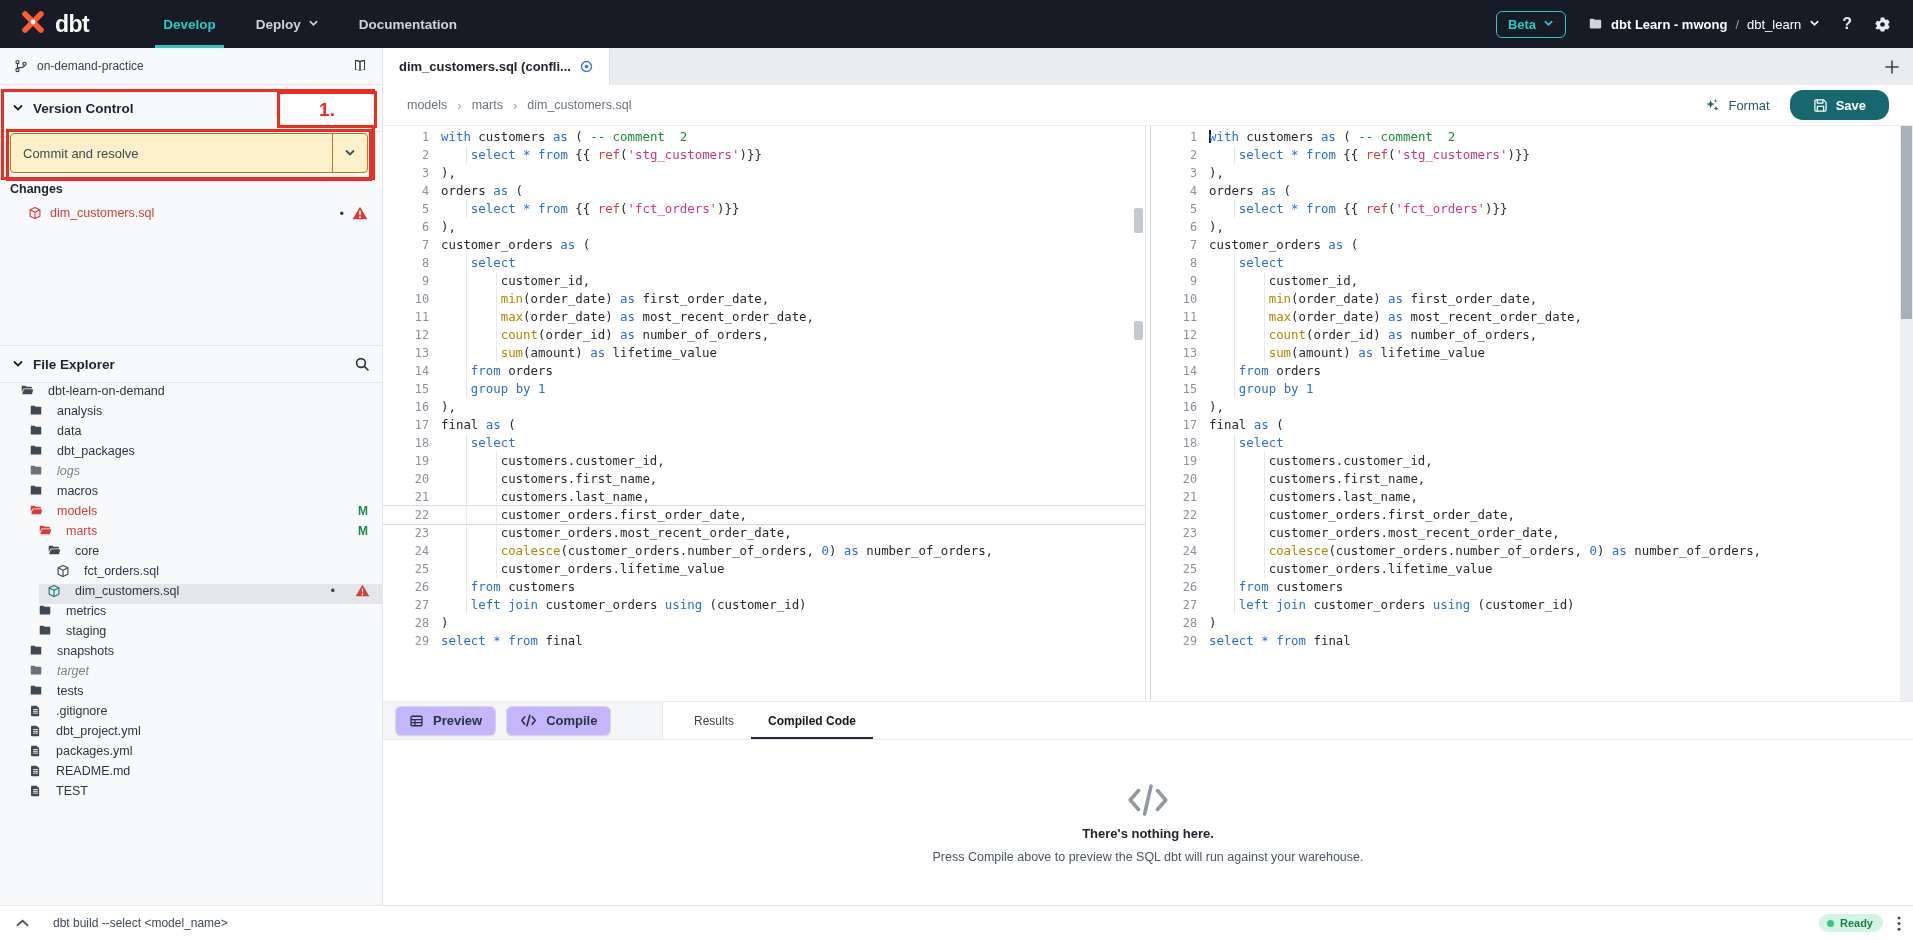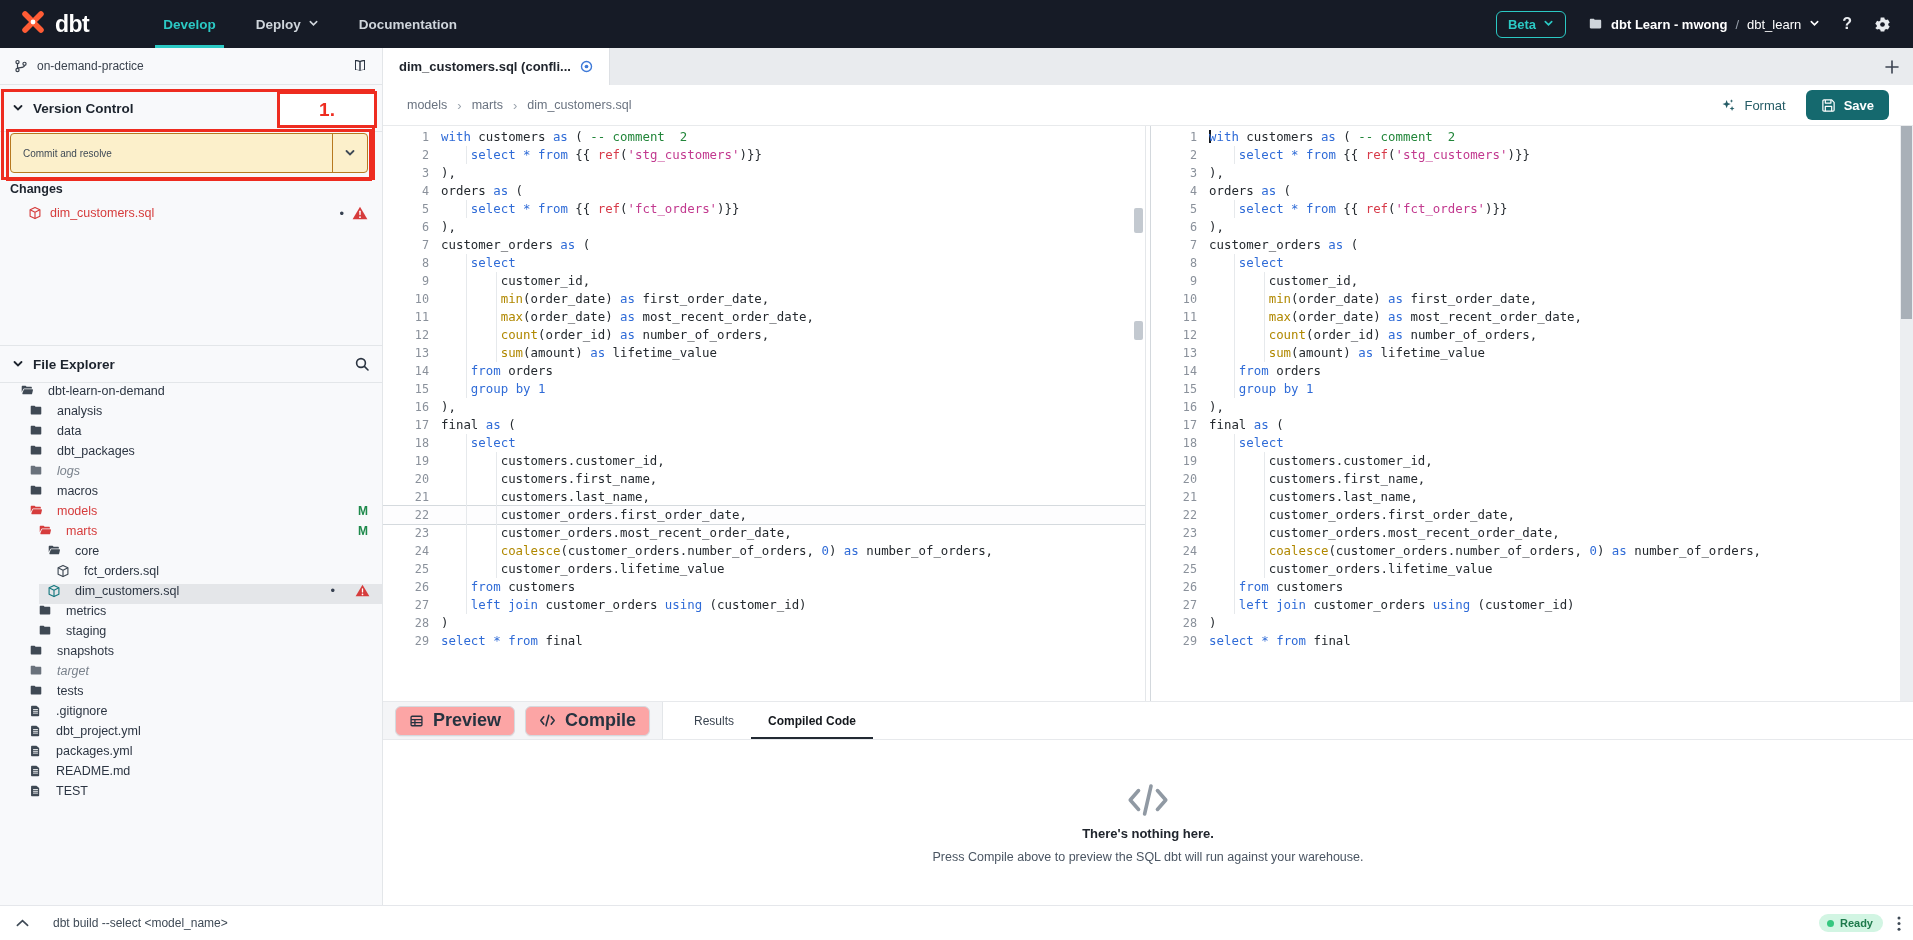--- a/index.html
+++ b/index.html
@@ -23,21 +23,21 @@
 
   
   .workspace{position:absolute;top:48px;left:0;right:0;bottom:34px;display:flex;}
 
   
   .sidebar{position:relative;width:382px;flex:none;background:#f8f9fb;border-right:1px solid #e3e6e9;}
   .branch-row{height:36px;display:flex;align-items:center;gap:9px;padding:0 14px;border-bottom:1px solid #e3e6e9;font-size:12px;color:#3b434e;}
   .branch-row .bname{flex:1;}
   .vc-header{height:46px;display:flex;align-items:center;gap:9px;padding:0 12px;font-size:13.5px;font-weight:700;color:#1d242e;border-bottom:1px solid #e3e6e9;}
   .commit-btn{position:absolute;left:10px;top:85px;width:356px;height:38px;background:#fcf0cb;border:1px solid #b7791f;border-radius:4px;display:flex;align-items:stretch;cursor:pointer;}
-  .commit-label{flex:1;display:flex;align-items:center;padding-left:12px;font-size:10px;color:#3f4a56;}
+  .commit-label{flex:1;display:flex;align-items:center;padding-left:12px;font-size:13px;color:#3f4a56;}
   .commit-caret{width:34px;display:flex;align-items:center;justify-content:center;border-left:1px solid #b7791f;color:#3f4a56;}
   
   .anno-a{position:absolute;left:1px;top:41px;width:368px;height:85px;border:3px solid #ee2c20;pointer-events:none;z-index:5;}
   .anno-b{position:absolute;left:6px;top:81px;width:360px;height:46px;border:3px solid #ee2c20;pointer-events:none;z-index:5;}
   .anno-label{position:absolute;left:277px;top:43px;width:94px;height:31px;background:#fff;border:3px solid #ee2c20;color:#ee2c20;font-size:19px;font-weight:700;display:flex;align-items:center;justify-content:center;z-index:6;pointer-events:none;}
   .changes-title{position:absolute;left:10px;top:134px;font-size:12.5px;font-weight:700;color:#1d242e;}
   .change-item{position:absolute;left:0;right:0;top:154px;height:22px;display:flex;align-items:center;gap:8px;padding:0 14px 0 28px;color:#d63c3c;font-size:12.5px;cursor:pointer;}
   .change-item .ci-name{flex:1;}
   .t-dot{color:#374151;font-size:13px;line-height:1;}
   
@@ -55,41 +55,41 @@
   
   .main{flex:1;position:relative;display:flex;flex-direction:column;background:#fff;min-width:0;}
   .tabbar{height:37px;background:#e9ebee;display:flex;flex:none;}
   .tab{background:#fff;display:flex;align-items:center;gap:9px;padding:0 16px;font-size:13px;font-weight:600;color:#20252d;border-right:1px solid #dde0e4;cursor:pointer;}
   .newtab{margin-left:auto;align-self:center;margin-right:14px;display:flex;cursor:pointer;}
   .toolbar{height:40px;flex:none;display:flex;align-items:center;padding:0 24px;border-bottom:1px solid #e8eaec;}
   .crumbs{display:flex;align-items:center;gap:10px;font-size:12.5px;color:#6a7380;}
   .crumb-sep{color:#9aa3ad;font-size:13px;}
   .toolbar-right{margin-left:auto;display:flex;align-items:center;gap:20px;}
   .format-btn{display:flex;align-items:center;gap:8px;color:#255c66;font-size:13px;font-weight:400;cursor:pointer;}
-  .save-btn{display:flex;align-items:center;gap:8px;background:#15696e;color:#fff;height:30px;padding:0 15px;border-radius:6px;font-size:13px;font-weight:600;cursor:pointer;}
+  .save-btn{display:flex;align-items:center;gap:8px;background:#15696e;color:#fff;height:30px;padding:0 23px;border-radius:13px;font-size:13px;font-weight:600;cursor:pointer;}
 
   .editors{height:575px;flex:none;display:flex;position:relative;overflow:hidden;}
   .pane{position:relative;padding-top:2px;overflow:hidden;}
   .pane-left{width:762px;flex:none;border-right:1px solid #e4e7ea;}
   .pane-right{flex:1;border-left:1px solid #d3d8dd;margin-left:4px;}
   .code-row{display:flex;height:18px;line-height:18px;font-family:"DejaVu Sans Mono",monospace;font-size:12.4px;white-space:pre;}
   .code-row.active{box-shadow:0 -1px 0 #d5dade,0 1px 0 #d5dade;background:#fdfdfe;}
   .gutter-num{width:46px;flex:none;text-align:right;padding-right:12px;color:#8a919b;font-size:11.8px;}
   .code-text{position:relative;flex:1;color:#24292e;}
   .guide{position:absolute;top:0;bottom:0;border-left:1px solid #e6e9ec;}
   .cursor{display:inline-block;width:1.5px;height:13px;background:#14181d;vertical-align:-2px;margin-right:-1.5px;}
   .tk-k{color:#2f6bd7;} .tk-f{color:#b08800;} .tk-s{color:#c2398f;} .tk-r{color:#d73a49;} .tk-c{color:#22863a;} .tk-n{color:#2f6bd7;}
   .scrollmark{position:absolute;right:2px;width:9px;background:#c3c9d0;border-radius:2px;}
   .sm1{top:82px;height:25px;} .sm2{top:195px;height:19px;}
   .v-scrollbar{position:absolute;right:0;top:0;bottom:0;width:13px;background:#eceef1;}
   .v-thumb{position:absolute;top:0;right:1px;width:11px;height:193px;background:#a9b0b8;}
 
   .strip{height:37px;flex:none;display:flex;align-items:stretch;border-top:1px solid #e7e9ec;border-bottom:1px solid #e7e9ec;background:#fff;}
   .strip-left{width:255px;flex:none;background:#f4f5f7;border-right:1px solid #e3e6e9;display:flex;align-items:center;gap:10px;padding:0 12px;}
-  .strip-btn{display:flex;align-items:center;gap:9px;height:28px;background:#fca5a5;border:1px solid #d5d9de;border-radius:6px;padding:0 13px;font-size:18px;font-weight:600;color:#263340;cursor:pointer;box-shadow:0 1px 1px rgba(20,24,33,.04);}
+  .strip-btn{display:flex;align-items:center;gap:9px;height:28px;background:#c4b5fd;border:1px solid #d5d9de;border-radius:6px;padding:0 13px;font-size:13px;font-weight:600;color:#263340;cursor:pointer;box-shadow:0 1px 1px rgba(20,24,33,.04);}
   .strip-tabs{display:flex;margin-left:14px;}
   .strip-tab{display:flex;align-items:center;padding:0 17px;font-size:12px;color:#3a4450;cursor:pointer;}
   .strip-tab.active{font-weight:700;color:#14181d;box-shadow:inset 0 -2px 0 #222a33;}
 
   .empty{flex:1;display:flex;flex-direction:column;align-items:center;justify-content:center;gap:9px;text-align:center;}
   .empty-title{font-size:13px;font-weight:700;color:#20252d;}
   .empty-sub{font-size:12.5px;color:#4a5562;}
 
   
   .statusbar{position:absolute;left:0;right:0;bottom:0;height:34px;background:#fff;border-top:1px solid #e5e7eb;display:flex;align-items:center;padding:0 12px;}

